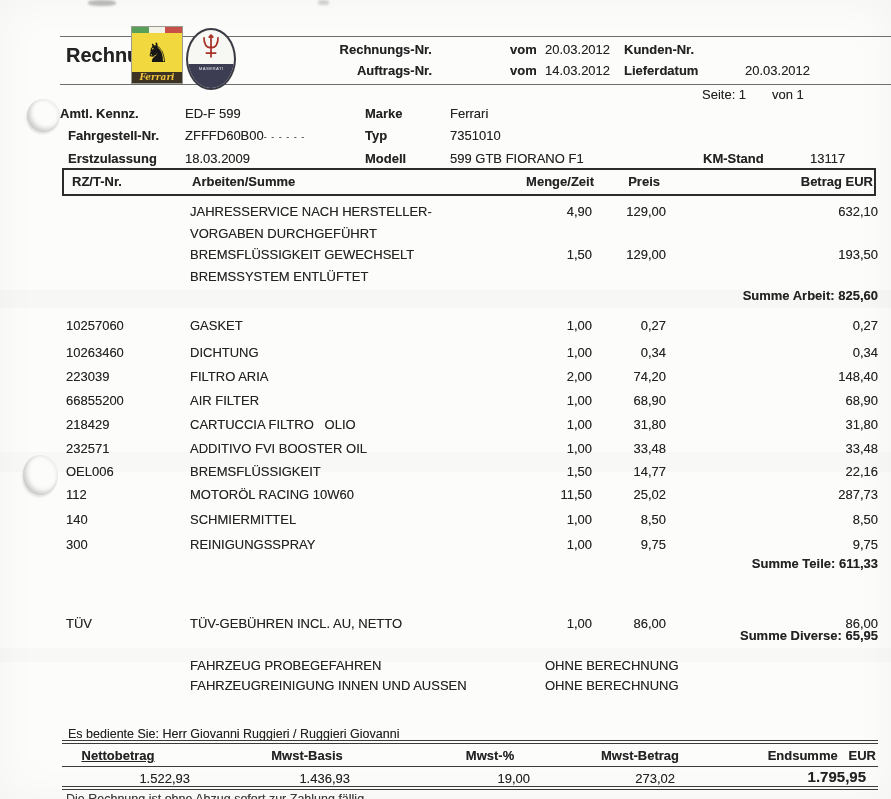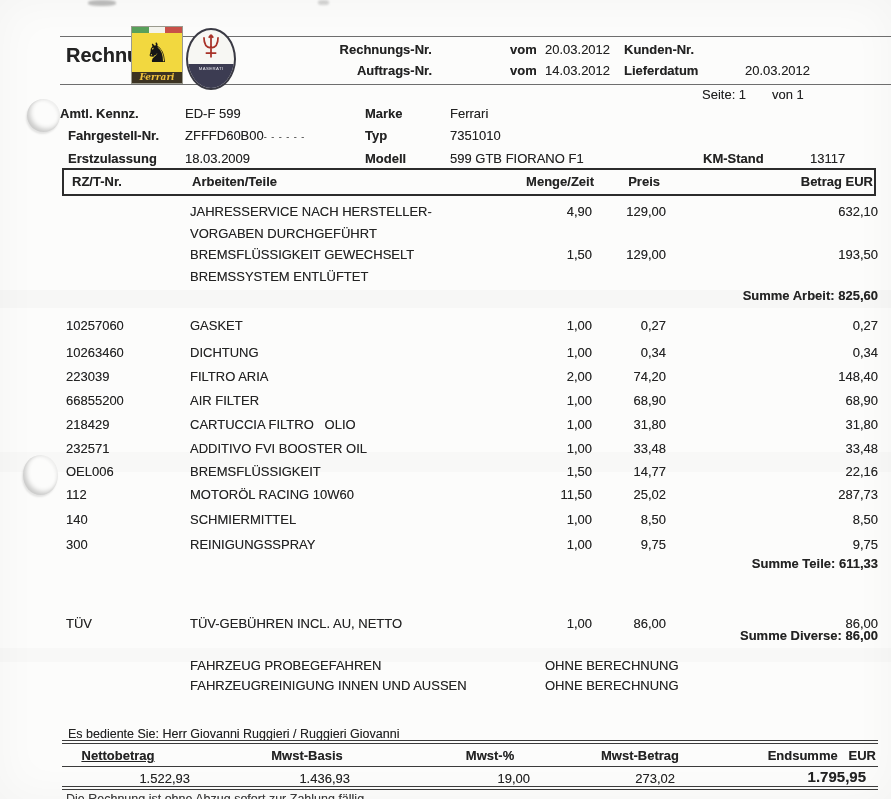--- a/index.html
+++ b/index.html
@@ -122,21 +122,21 @@
 
   <div class="abs b" style="left:68px;top:151px;">Erstzulassung</div>
   <div class="abs" style="left:185px;top:151px;">18.03.2009</div>
   <div class="abs b" style="left:365px;top:151px;">Modell</div>
   <div class="abs" style="left:450px;top:151px;">599 GTB FIORANO F1</div>
   <div class="abs b" style="left:703px;top:151px;">KM-Stand</div>
   <div class="abs" style="left:810px;top:151px;">13117</div>
 
   <div class="thead">
     <span style="left:8px;">RZ/T-Nr.</span>
-    <span style="left:128px;">Arbeiten/Teile</span>
+    <span style="left:128px;">Arbeiten/Summe</span>
     <span style="left:420px;width:110px;text-align:right;">Menge/Zeit</span>
     <span style="left:520px;width:76px;text-align:right;">Preis</span>
     <span style="left:650px;width:159px;text-align:right;">Betrag EUR</span>
   </div>
 
   <div class="trow" style="top:204px;">
     <span class="c-desc">JAHRESSERVICE NACH HERSTELLER-</span>
     <span class="c-qty">4,90</span>
     <span class="c-price">129,00</span>
     <span class="c-amt">632,10</span>
@@ -227,21 +227,21 @@
   </div>
   <div class="sumline" style="top:556px;">Summe Teile: 611,33</div>
 
   <div class="trow" style="top:616px;">
     <span class="c-nr">TÜV</span>
     <span class="c-desc">TÜV-GEBÜHREN INCL. AU, NETTO</span>
     <span class="c-qty">1,00</span>
     <span class="c-price">86,00</span>
     <span class="c-amt">86,00</span>
   </div>
-  <div class="sumline" style="top:628px;">Summe Diverse: 86,00</div>
+  <div class="sumline" style="top:628px;">Summe Diverse: 65,95</div>
 
   <div class="trow" style="top:658px;">
     <span class="c-desc">FAHRZEUG PROBEGEFAHREN</span>
     <span class="c-note">OHNE BERECHNUNG</span>
   </div>
   <div class="trow" style="top:678px;">
     <span class="c-desc">FAHRZEUGREINIGUNG INNEN UND AUSSEN</span>
     <span class="c-note">OHNE BERECHNUNG</span>
   </div>
 

